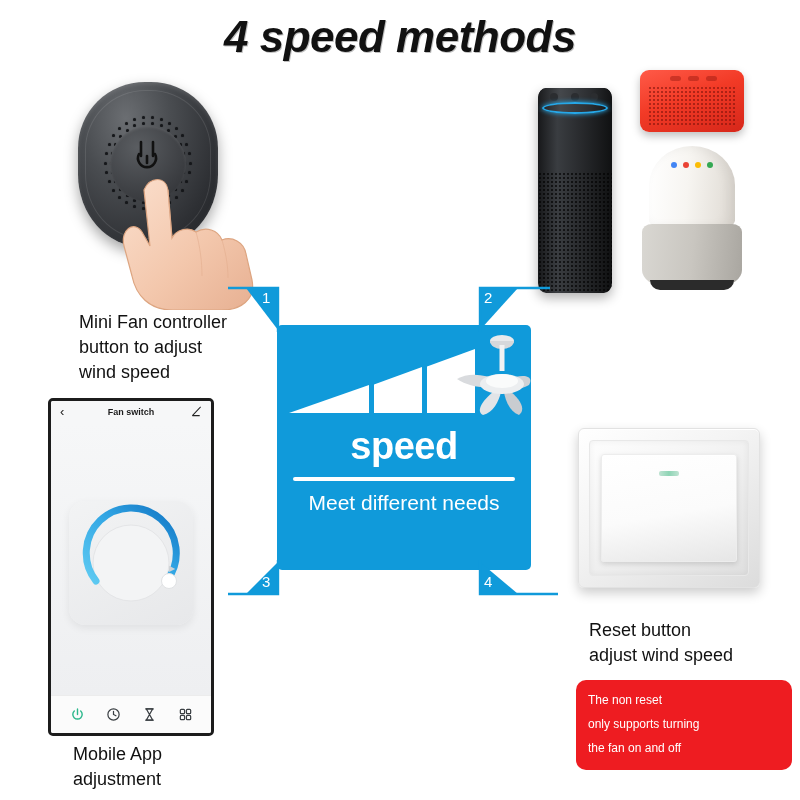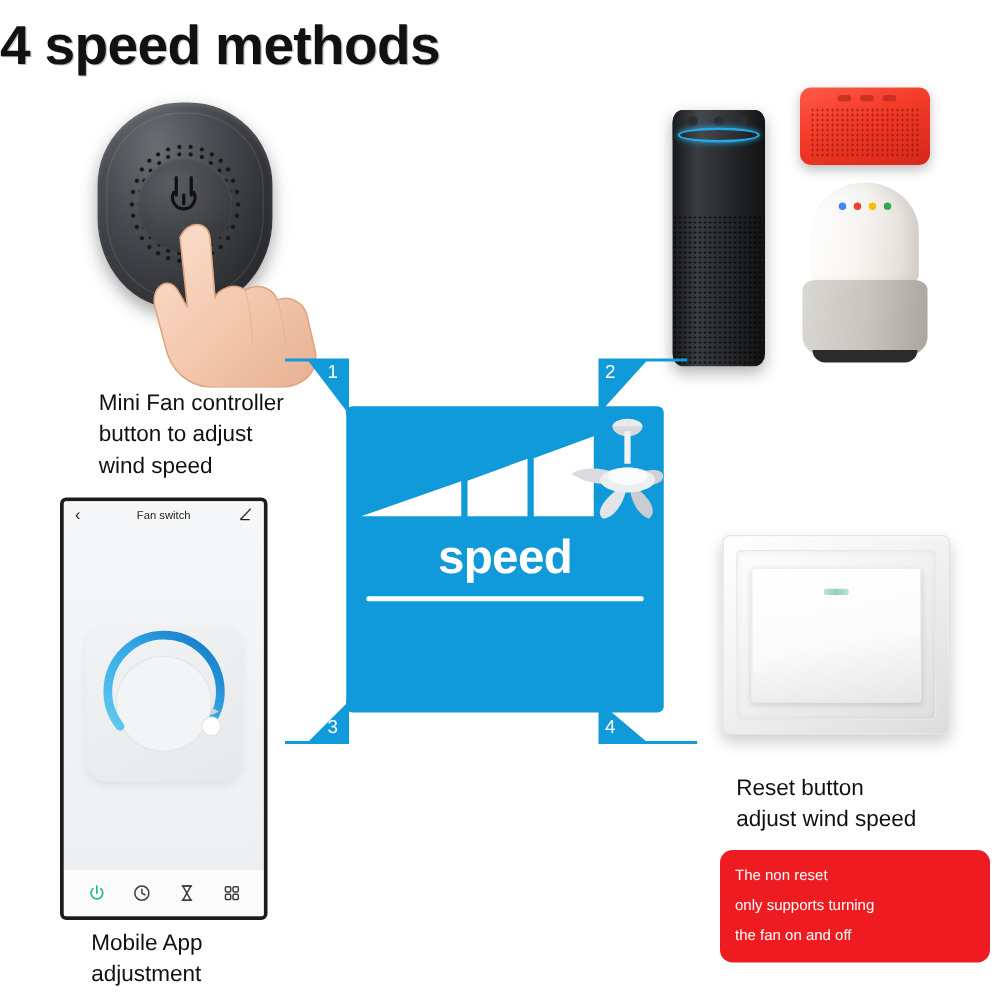--- a/index.html
+++ b/index.html
@@ -12,22 +12,24 @@
   #stage {
     position: relative;
     width: 800px; height: 800px;
     background: #ffffff;
   }
 
   
   #page-title {
     position: absolute;
     top: 12px; left: 0; right: 0;
+    text-align: center;
     font-size: 44px;
     font-weight: bold;
+    font-style: italic;
     letter-spacing: -0.5px;
     color: #111111;
     text-shadow: 1px 1px 0 rgba(0,0,0,.25);
   }
 
   
   #controller-device {
     position: absolute;
     left: 78px; top: 82px;
     width: 140px; height: 165px;
@@ -180,21 +182,21 @@
     background: #f6f7f8;
     overflow: hidden;
   }
   .ph-header {
     position: relative;
     height: 22px;
     background: #f6f7f8;
     display: flex; align-items: center; justify-content: center;
   }
   .ph-back { position: absolute; left: 9px; top: 4px; font-size: 13px; color: #222; line-height: 14px; }
-  .ph-title { font-size: 9px; font-weight: normal; color: #1b1b1b; }
+  .ph-title { font-size: 9px; font-weight: bold; color: #1b1b1b; }
   .ph-edit { position: absolute; right: 9px; top: 5px; width: 11px; height: 11px; }
   .ph-body { position: relative; height: 272px; background: linear-gradient(#f6f7f8,#eeeff1); }
   .dial-card {
     position: absolute; left: 18px; top: 78px;
     width: 124px; height: 124px;
     border-radius: 16px;
     background: linear-gradient(150deg,#f2f3f4,#e7e8ea);
     box-shadow: 0 3px 8px rgba(0,0,0,.07);
   }
   .dial-svg { position: absolute; left: 0; top: 0; }
@@ -482,20 +484,21 @@
         <path d="M222 52 C206 44 190 44 180 50 C192 58 208 60 221 57 Z" fill="#d9dbde"></path>
         <path d="M228 52 C244 44 258 46 252 56 C242 62 232 60 228 57 Z" fill="#cfd1d5"></path>
         <path d="M220 60 C206 70 198 82 206 86 C216 84 222 72 224 63 Z" fill="#e2e4e7"></path>
         <path d="M230 60 C242 68 250 80 242 86 C232 82 228 70 227 63 Z" fill="#c9ccd0"></path>
         <ellipse cx="225" cy="55" rx="22" ry="10" fill="#eceef0"></ellipse>
         <ellipse cx="225" cy="52" rx="16" ry="7" fill="#fafbfb"></ellipse>
       </g>
     </svg>
     <div class="speed-word">speed</div>
     <div class="speed-rule"></div>
+    <div class="speed-sub">Meet different needs</div>
   </div>
 
   <div class="marker" style="left:228px; top:286px; width:52px; height:46px;">
     <svg width="52" height="46" viewBox="0 0 52 46">
       <path d="M18 2 L50 2 L50 44 Z" fill="#109ada"></path>
       <path d="M0 2 L50 2 L50 46" fill="none" stroke="#109ada" stroke-width="2.4"></path>
     </svg>
     <span class="marker-num" style="left:34px; top:3px;">1</span>
   </div>
 

